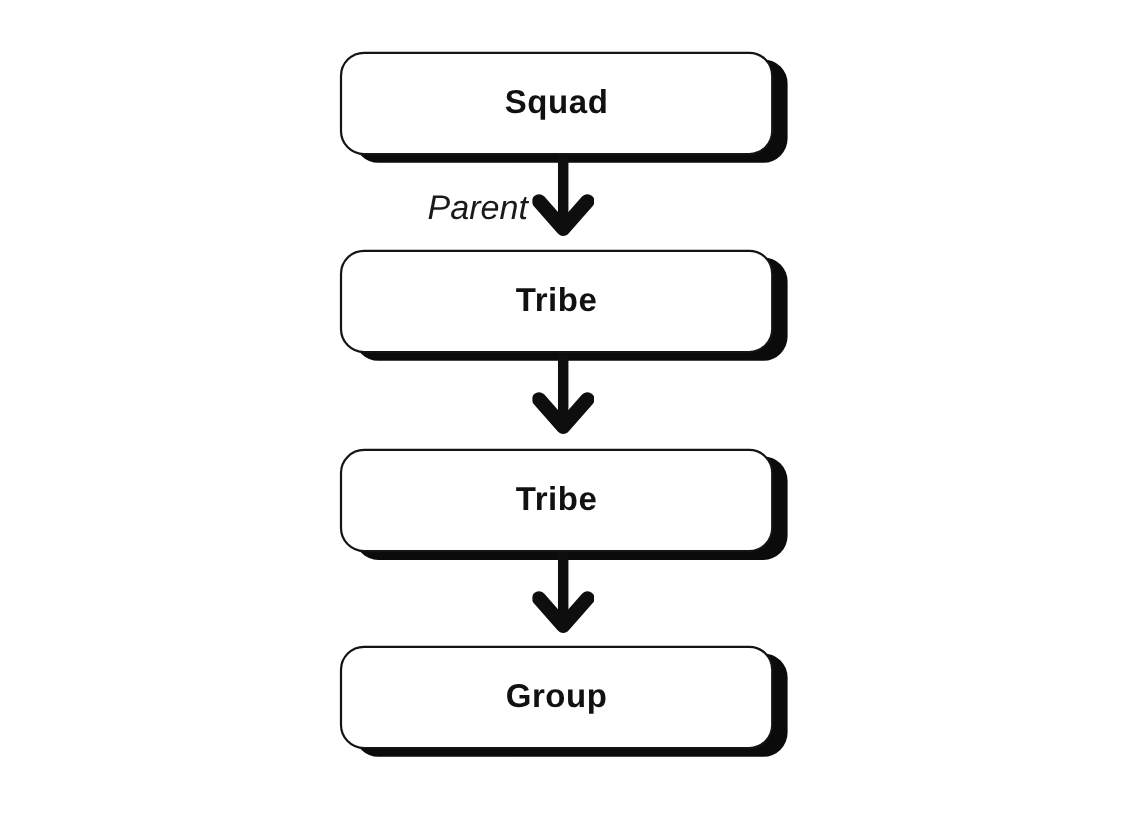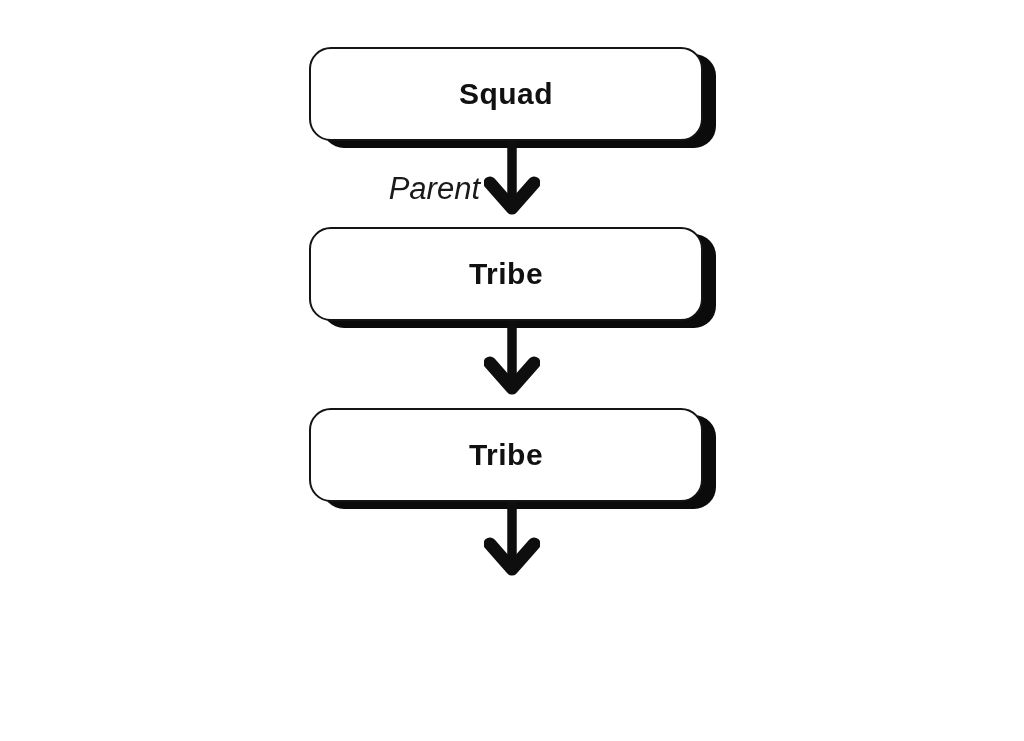--- a/index.html
+++ b/index.html
@@ -109,14 +109,17 @@
     <span class="node-label">Tribe</span>
   </div>
 
   <div class="arrow" id="arrow-3">
     <svg viewBox="0 0 56 78" xmlns="http://www.w3.org/2000/svg" aria-hidden="true">
       <line class="stem" x1="28" y1="2" x2="28" y2="62"></line>
       <path class="head" d="M 6 42 L 28 67 L 50 42"></path>
     </svg>
   </div>
 
+  <div class="node" id="node-group">
+    <span class="node-label">Group</span>
+  </div>
 
 </div>
 
 </body></html>

